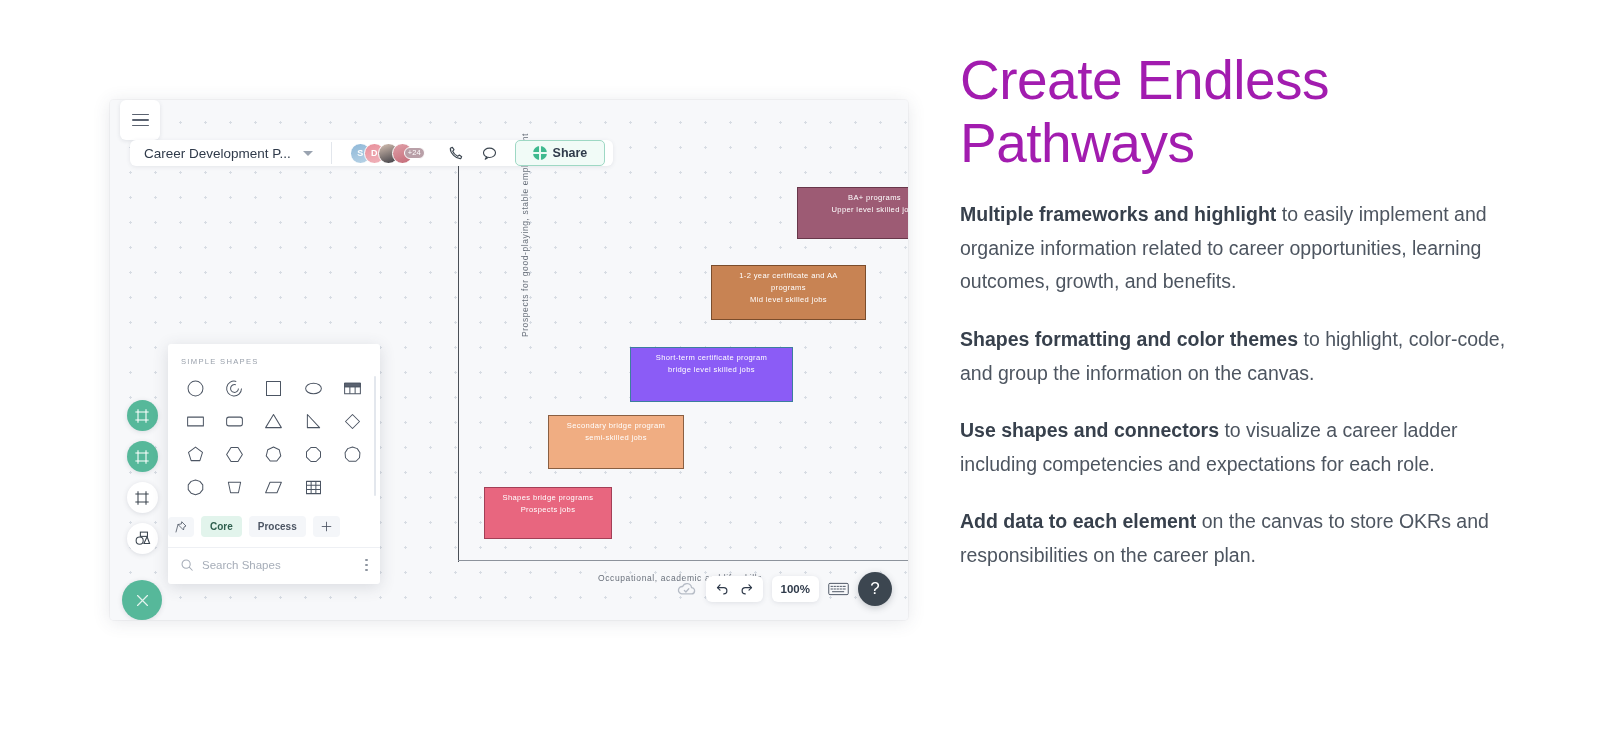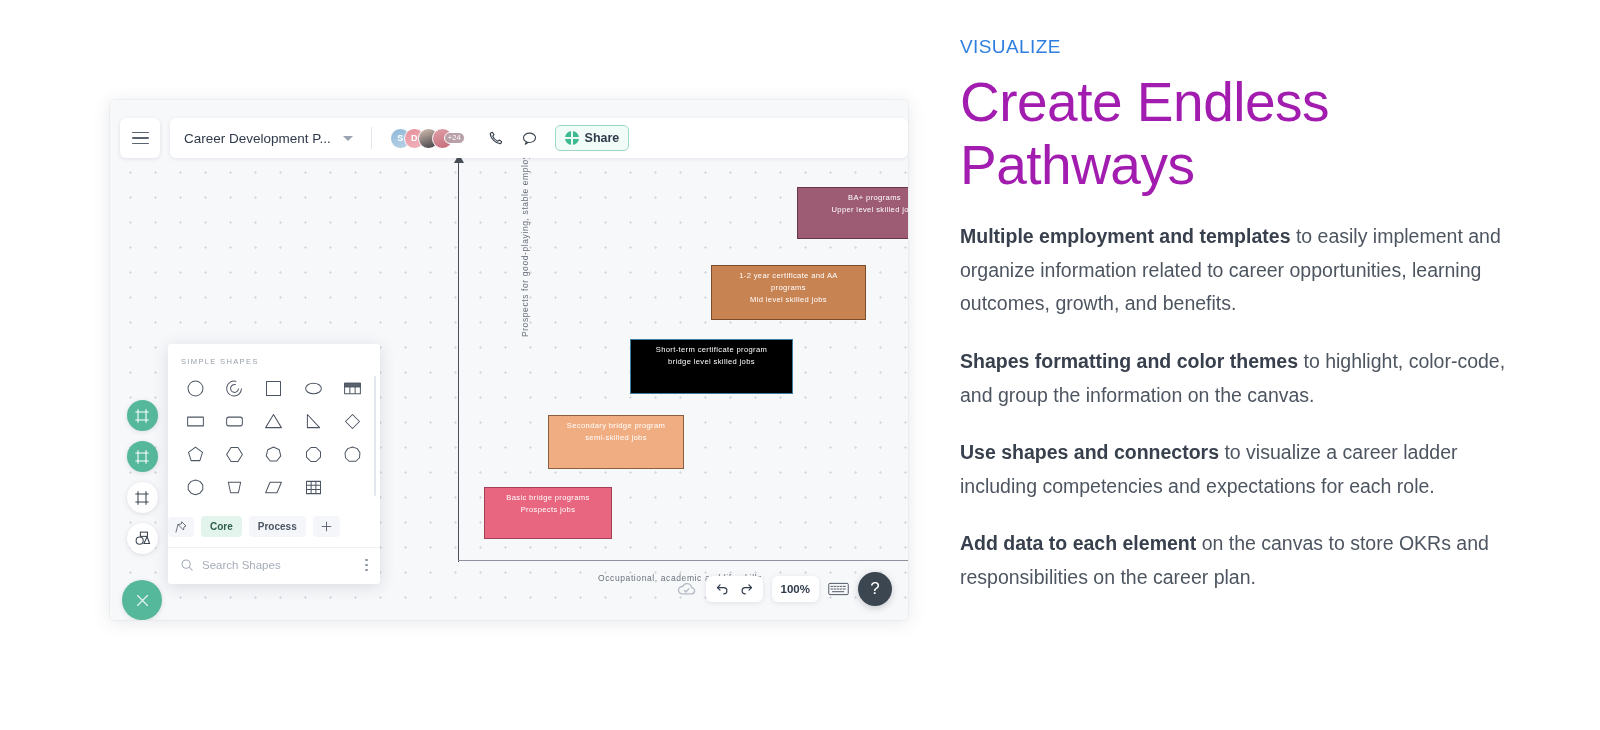--- a/index.html
+++ b/index.html
@@ -27,22 +27,23 @@
     position: absolute; inset: 0;
     background-color: #f7f8fa;
     background-image: radial-gradient(circle, #d7dce3 1.1px, transparent 1.2px);
     background-size: 25px 25px;
     background-position: 8px 10px;
   }
 
   
   .topbar {
     position: absolute; left: 0; top: 0; right: 0; height: 58px;
-    display: flex; align-items: flex-end; padding-left: 10px; gap: 0;
+    display: flex; align-items: flex-start; padding-left: 10px; gap: 0;
     z-index: 6;
+    flex-direction: column;
   }
   .hamburger-btn {
     width: 40px; height: 40px; background: #fff; border-radius: 6px;
     box-shadow: 0 1px 4px rgba(60,70,90,.13);
     display: flex; flex-direction: column; align-items: center; justify-content: center; gap: 4px;
     cursor: pointer; flex: 0 0 auto;
   }
   .hamburger-btn i { display: block; width: 17px; height: 1.6px; background: #5a6270; border-radius: 1px; }
 
   .title-bar {
@@ -71,21 +72,21 @@
   }
   .ph-a { background: linear-gradient(160deg,#8fb8d8,#b8d3e6); }
   .ph-b { background: linear-gradient(160deg,#e8909b,#f0b3bb); }
   .ph-c { background: linear-gradient(160deg,#d8c2b4,#3b3b42); }
   .ph-d { background: linear-gradient(160deg,#e0a0a8,#c46b78); }
 
   .icon-btn { width: 26px; height: 26px; display: flex; align-items: center; justify-content: center; cursor: pointer; flex: 0 0 auto; }
   .share-btn {
     display: flex; align-items: center; gap: 6px;
     border: 1px solid #9ed8c4; background: #f1fbf7; color: #2f3a4a;
-    border-radius: 5px; padding: 5px 9px; font-size: 12.5px; font-weight: bold;
+    border-radius: 5px; padding: 5px 17px; font-size: 12.5px; font-weight: bold;
     cursor: pointer; flex: 0 0 auto; margin-left: 4px;
   }
   .globe { width: 14px; height: 14px; border-radius: 50%; background: #3fb98f; position: relative; display: block; }
   .globe::before { content:""; position:absolute; left:6px; top:0; width:2px; height:14px; background:#eafaf3; }
   .globe::after { content:""; position:absolute; left:0; top:6px; width:14px; height:2px; background:#eafaf3; }
 
   
   .chart-area { position: absolute; inset: 0; z-index: 2; }
   .axis-y { position: absolute; left: 348px; top: 62px; width: 1.4px; height: 400px; background: #4a4f57; }
   .axis-y::before {
@@ -217,31 +218,31 @@
       </div>
 
       <div class="chart-area">
         <div class="axis-y"></div>
         <div class="axis-x"></div>
         <div class="ylabel">Prospects   for   good-playing,   stable   employment</div>
         <div class="xlabel">Occupational,   academic   and  life  skills</div>
         <div id="nodes-host">
             <div class="node" style="left: 374px; top: 387px; width: 128px; height: 52px; background: rgb(232, 102, 127); border: 1.5px solid rgb(163, 63, 86);">
               <div>
-                <span>Basic   bridge   programs</span>
+                <span>Shapes   bridge   programs</span>
                 <span>Prospects   jobs</span>
               </div>
             </div>
             <div class="node" style="left: 438px; top: 315px; width: 136px; height: 54px; background: rgb(240, 173, 130); border: 1.5px solid rgb(138, 95, 66);">
               <div>
                 <span>Secondary     bridge    program</span>
                 <span>semi-skilled    jobs</span>
               </div>
             </div>
-            <div class="node" style="left: 520px; top: 239px; width: 163px; height: 55px; background: #000000; border: 1.5px solid rgb(61, 126, 158);">
+            <div class="node" style="left: 520px; top: 247px; width: 163px; height: 55px; background: #8b5cf6; border: 1.5px solid rgb(61, 126, 158);">
               <div>
                 <span>Short-term     certificate     program</span>
                 <span>bridge   level  skilled   jobs</span>
               </div>
             </div>
             <div class="node" style="left: 601px; top: 165px; width: 155px; height: 55px; background: rgb(200, 131, 83); border: 1.5px solid rgb(123, 77, 44);">
               <div>
                 <span>1-2   year   certificate    and  AA</span>
                 <span>programs</span>
                 <span>Mid   level   skilled   jobs</span>
@@ -451,23 +452,22 @@
             <path d="M4 5.5h2M8 5.5h2M12 5.5h2M16 5.5h2M20 5.5h3M4 9h2M8 9h2M12 9h2M16 9h2M20 9h3M6 12.6h15" stroke-linecap="round"></path>
           </svg>
         </div>
         <div class="help-btn">?</div>
       </div>
 
     </div>
   </div>
 
   <div class="right-pane">
-    <div class="eyebrow">VISUALIZE</div>
     <h1 class="headline">Create Endless Pathways</h1>
     <div id="paras-host">
-        <p class="para"><b>Multiple employment and templates</b><span> to easily implement and organize information related to career opportunities, learning outcomes, growth, and benefits.</span></p>
+        <p class="para"><b>Multiple frameworks and highlight</b><span> to easily implement and organize information related to career opportunities, learning outcomes, growth, and benefits.</span></p>
         <p class="para"><b>Shapes formatting and color themes</b><span> to highlight, color-code, and group the information on the canvas.</span></p>
         <p class="para"><b>Use shapes and connectors</b><span> to visualize a career ladder including competencies and expectations for each role.</span></p>
         <p class="para"><b>Add data to each element</b><span> on the canvas to store OKRs and responsibilities on the career plan.</span></p>
       </div>
   </div>
 
 </div>
 
 </body></html>

